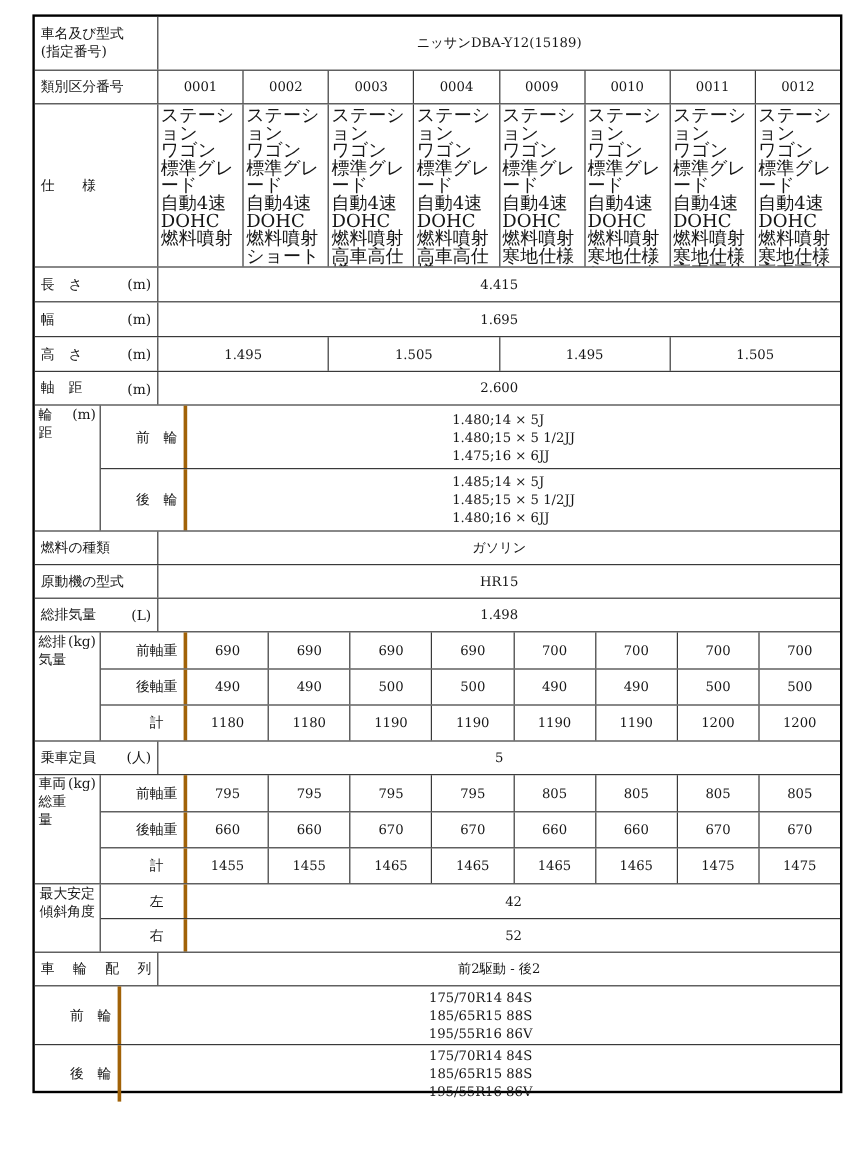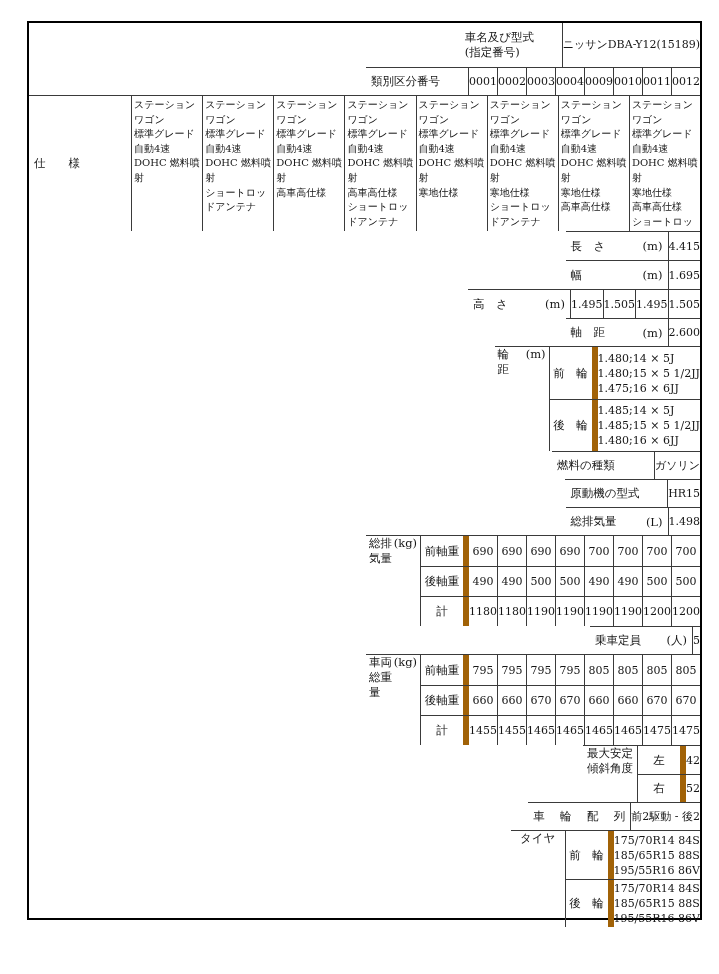--- a/index.html
+++ b/index.html
@@ -3,51 +3,51 @@
 <meta charset="utf-8">
 <style>
   html,body{margin:0;padding:0;}
   body{
     width:719px;height:974px;background:#ffffff;position:relative;
     font-family:"DejaVu Serif","Liberation Serif",serif;
     color:#161616;
     -webkit-font-smoothing:antialiased;
   }
   .sheet{
-    position:absolute;left:27px;top:21px;width:675px;height:899px;
+    position:absolute;left:27px;top:12px;width:675px;height:899px;
     border:2px solid #000;box-sizing:border-box;
-    display:flex;flex-direction:column;background:#fff;align-items:flex-end;
+    display:flex;flex-direction:column;background:#fff;
   }
   .trow,.tgroup{display:flex;flex:0 0 auto;border-top:1px solid #3a3a3a;box-sizing:border-box;}
   .trow.first{border-top:none;}
   
   .lbl{flex:0 0 103px;box-sizing:border-box;border-right:1px solid #3a3a3a;font-size:11.5px;overflow:hidden;}
   .lbl.plain{display:flex;align-items:center;padding:0 5px;}
   .lbl.flexsb{display:flex;align-items:center;justify-content:space-between;padding:0 5px;gap:13px;}
   .lbl.twol{display:flex;flex-direction:column;justify-content:center;padding:0 5px;line-height:15px;}
   .spread{width:100%;text-align:justify;text-align-last:justify;}
   
   .glbl{flex:0 0 55px;box-sizing:border-box;border-right:1px solid #3a3a3a;
         display:flex;flex-direction:row;justify-content:center;padding:0 3px;
         font-size:11.5px;line-height:15px;overflow:hidden;}
   .glbl .l2{text-align:center;}
   .gbody{flex:1;display:flex;flex-direction:column;min-width:0;}
   .srow{display:flex;border-top:1px solid #3a3a3a;box-sizing:border-box;flex:0 0 auto;}
   .srow.first{border-top:none;}
-  .slbl{flex:0 0 48px;box-sizing:border-box;border-right:6px solid #a16207;
-        display:flex;align-items:center;justify-content:center;font-size:11.5px;overflow:hidden;}
+  .slbl{flex:0 0 48px;box-sizing:border-box;border-right:3px solid #a16207;
+        display:flex;align-items:center;justify-content:center;font-size:11.5px;overflow:hidden;margin-left:24px;}
   
   .cells{flex:1;display:flex;min-width:0;}
   .dcell{flex:1;box-sizing:border-box;border-right:1px solid #3a3a3a;
          display:flex;align-items:center;justify-content:center;font-size:11px;overflow:hidden;}
   .dcell:last-child{border-right:none;}
   .dspan{flex:1;display:flex;align-items:center;justify-content:center;font-size:11px;min-width:0;overflow:hidden;}
   .dspan.col{flex-direction:row;line-height:13.5px;}
   .spec{align-items:flex-start;justify-content:flex-start;padding:2px 1px 0 2px;
-        font-size:10px;line-height:14.6px;text-align:left;}
+        font-size:15px;line-height:14.6px;text-align:left;}
   .ml{white-space:pre-line;}
   .blk{text-align:left;line-height:15px;}
   .ctr{text-align:center;line-height:15px;}
 </style>
 </head>
 <body>
 
 <div class="sheet">
 
   <div class="trow first" style="height:44px">
@@ -341,23 +341,20 @@
   </div>
 
   <div class="trow" style="height:28px">
     <div class="lbl plain">
       <span class="spread">車　輪　配　列</span>
     </div>
     <div class="dspan">前2駆動 - 後2</div>
   </div>
 
   <div class="tgroup">
-    <div class="glbl">
-      <div class="l1">タイヤ</div>
-    </div>
     <div class="gbody">
       <div class="srow first" style="height:48px">
         <div class="slbl">前　輪</div>
         <div class="dspan">
           <div class="ctr ml">175/70R14 84S
 185/65R15 88S
 195/55R16 86V</div>
         </div>
       </div>
       <div class="srow" style="height:48px">

